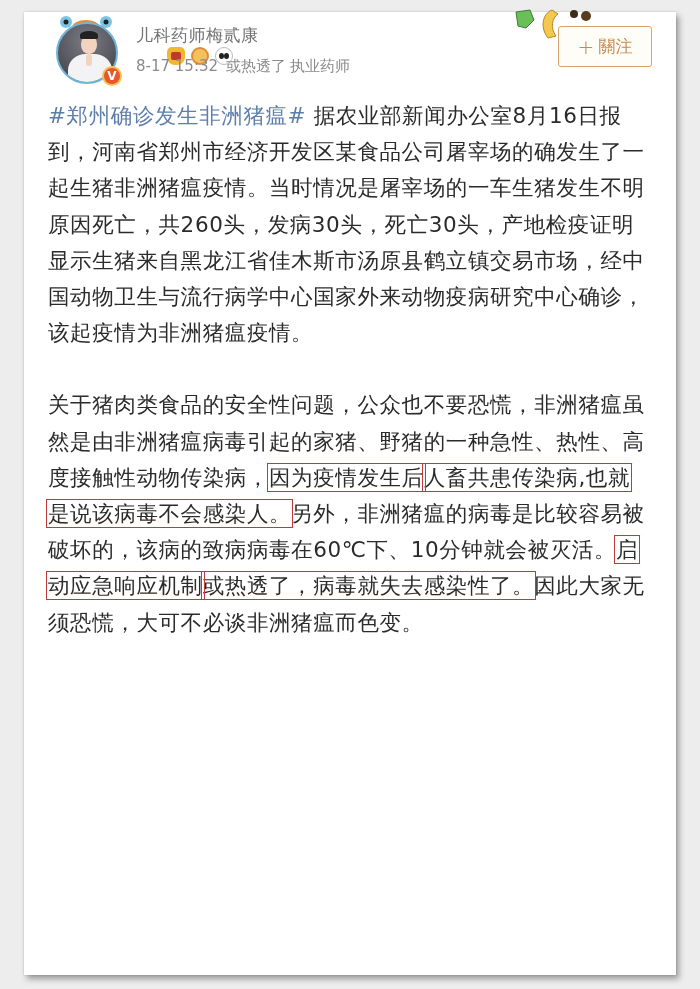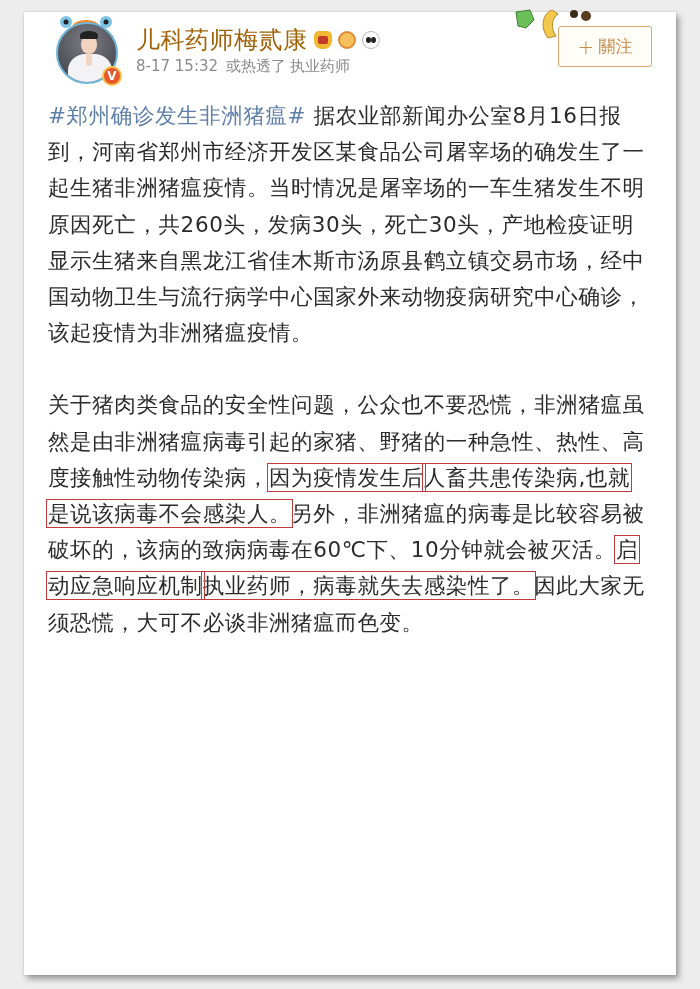--- a/index.html
+++ b/index.html
@@ -20,22 +20,22 @@
     .avatar .head { position: absolute; left: 23px; top: 10px; width: 16px; height: 20px; border-radius: 50% 50% 45% 45%; background: #f1d3bf; }
     .avatar .hair { position: absolute; left: 22px; top: 7px; width: 18px; height: 8px; border-radius: 50% 50% 20% 20%; background: #222; }
     .avatar .coat { position: absolute; left: 10px; top: 30px; width: 44px; height: 40px; border-radius: 40% 40% 0 0; background: #f3f3f5; }
     .avatar .hand { position: absolute; left: 28px; top: 30px; width: 6px; height: 12px; border-radius: 3px; background: #f1d3bf; }
     .vbadge {
       position: absolute; left: 52px; top: 52px; width: 20px; height: 20px; border-radius: 50%;
       background: #e7562d; border: 2px solid #f6c24a; color: #fff; font-size: 12px; font-weight: bold;
       display: flex; align-items: center; justify-content: center; font-family: "DejaVu Sans", sans-serif;
     }
     .username {
-      position: absolute; left: 112px; top: 12px; font-size: 24px; color: #a16207; letter-spacing: 0.5px;
-      display: flex; align-items: center; white-space: nowrap;
+      position: absolute; left: 112px; top: 12px; font-size: 17px; color: #737373; letter-spacing: 0.5px;
+      display: flex; align-items: center; white-space: nowrap; flex-direction: column;
     }
     .medals { display: inline-flex; gap: 6px; margin-left: 6px; align-items: center; }
     .medal { width: 18px; height: 18px; border-radius: 50%; display: inline-block; position: relative; }
     .medal.crown { background: #f2b730; border-radius: 5px 5px 8px 8px; }
     .medal.crown::after { content: ""; position: absolute; left: 4px; top: 5px; width: 10px; height: 8px; background: #c0392b; border-radius: 2px; }
     .medal.face { background: #f4c15a; border: 2px solid #e08a3a; }
     .medal.panda { background: #fff; border: 1px solid #bbb; }
     .medal.panda::before, .medal.panda::after { content: ""; position: absolute; top: 5px; width: 5px; height: 6px; border-radius: 50%; background: #222; }
     .medal.panda::before { left: 3px; } .medal.panda::after { right: 3px; }
     .meta {
@@ -104,15 +104,15 @@
 
   <div class="follow-btn">
     <span class="plus">+</span>
     <span>關注</span>
   </div>
 
   <div class="content">
     <p class="para"><span class="hashtag">#郑州确诊发生非洲猪瘟#</span><span> 据农业部新闻办公室8月16日报到，河南省郑州市经济开发区某食品公司屠宰场的确发生了一起生猪非洲猪瘟疫情。当时情况是屠宰场的一车生猪发生不明原因死亡，共260头，发病30头，死亡30头，产地检疫证明显示生猪来自黑龙江省佳木斯市汤原县鹤立镇交易市场，经中国动物卫生与流行病学中心国家外来动物疫病研究中心确诊，该起疫情为非洲猪瘟疫情。</span></p>
 
 
-    <p class="para"><span>关于猪肉类食品的安全性问题，公众也不要恐慌，非洲猪瘟虽然是由非洲猪瘟病毒引起的家猪、野猪的一种急性、热性、高度接触性动物传染病，</span><span class="hl">因为疫情发生后</span><span class="hl">人畜共患传染病,也就是说该病毒不会感染人。</span><span>另外，非洲猪瘟的病毒是比较容易被破坏的，该病的致病病毒在60℃下、10分钟就会被灭活。</span><span class="hl">启动应急响应机制</span><span class="hl">执业药师，病毒就失去感染性了。</span><span>因此大家无须恐慌，大可不必谈非洲猪瘟而色变。</span></p>
+    <p class="para"><span>关于猪肉类食品的安全性问题，公众也不要恐慌，非洲猪瘟虽然是由非洲猪瘟病毒引起的家猪、野猪的一种急性、热性、高度接触性动物传染病，</span><span class="hl">因为疫情发生后</span><span class="hl">人畜共患传染病,也就是说该病毒不会感染人。</span><span>另外，非洲猪瘟的病毒是比较容易被破坏的，该病的致病病毒在60℃下、10分钟就会被灭活。</span><span class="hl">启动应急响应机制</span><span class="hl">或热透了，病毒就失去感染性了。</span><span>因此大家无须恐慌，大可不必谈非洲猪瘟而色变。</span></p>
   </div>
 </div>
 
 </body></html>

